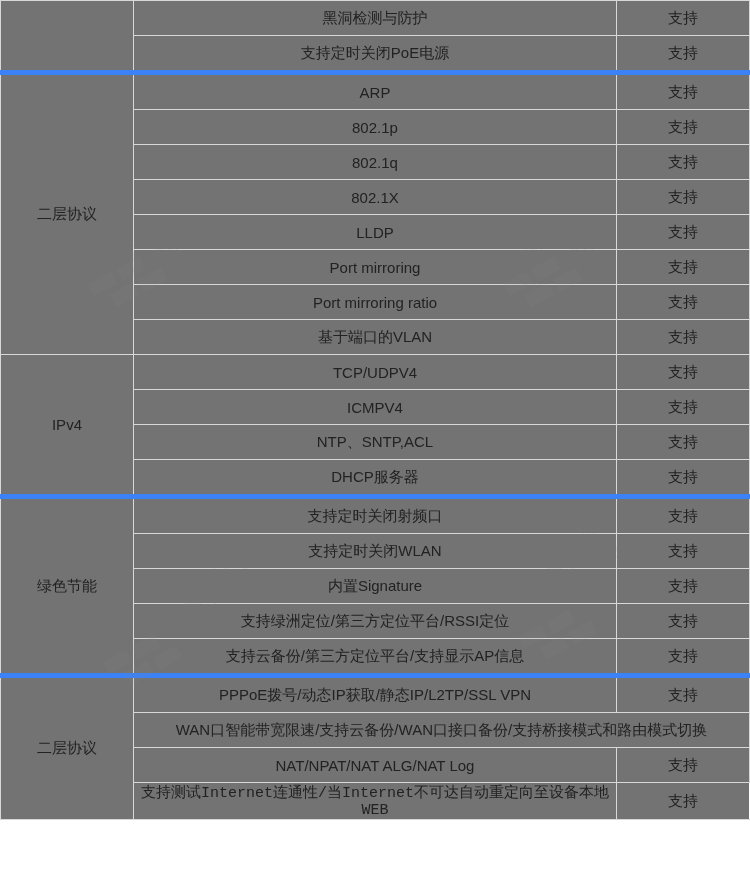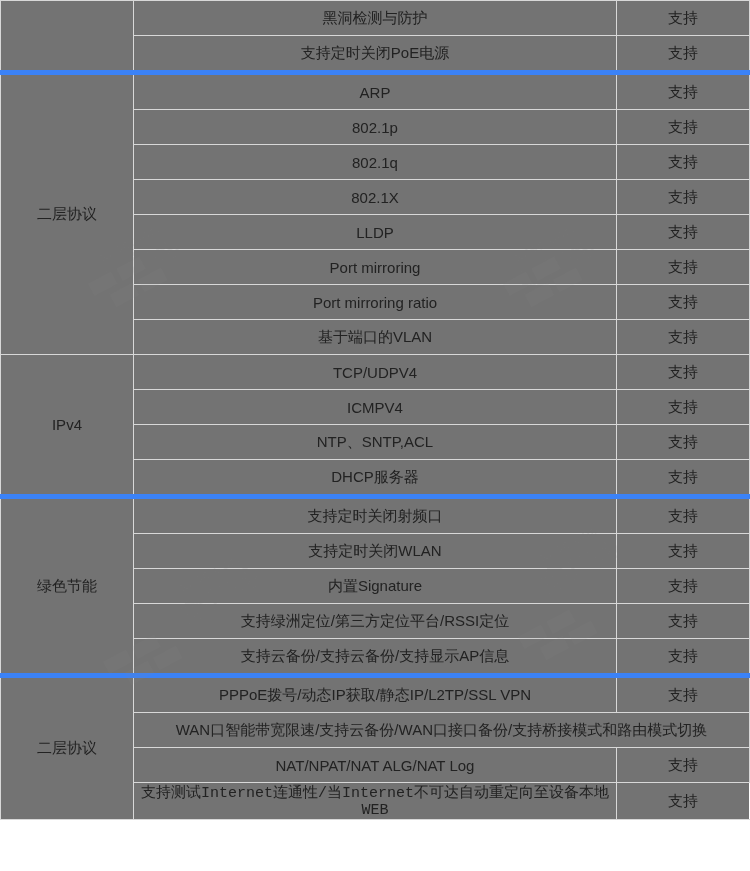--- a/index.html
+++ b/index.html
@@ -222,21 +222,21 @@
       </tr>
       <tr>
         <td class="feature">内置Signature</td>
         <td class="support">支持</td>
       </tr>
       <tr>
         <td class="feature">支持绿洲定位/第三方定位平台/RSSI定位</td>
         <td class="support">支持</td>
       </tr>
       <tr>
-        <td class="feature">支持云备份/支持云备份/支持显示AP信息</td>
+        <td class="feature">支持云备份/第三方定位平台/支持显示AP信息</td>
         <td class="support">支持</td>
       </tr>
 
       <tr class="group-start">
         <td class="cat" rowspan="4">二层协议</td>
         <td class="feature">PPPoE拨号/动态IP获取/静态IP/L2TP/SSL VPN</td>
         <td class="support">支持</td>
       </tr>
       <tr>
         <td class="wide-feature" colspan="2">WAN口智能带宽限速/支持云备份/WAN口接口备份/支持桥接模式和路由模式切换</td>

